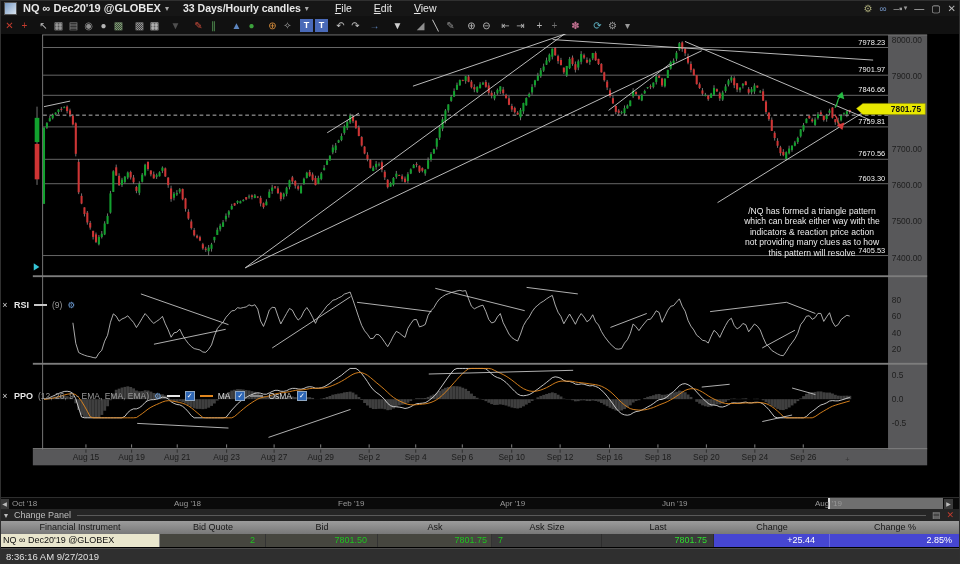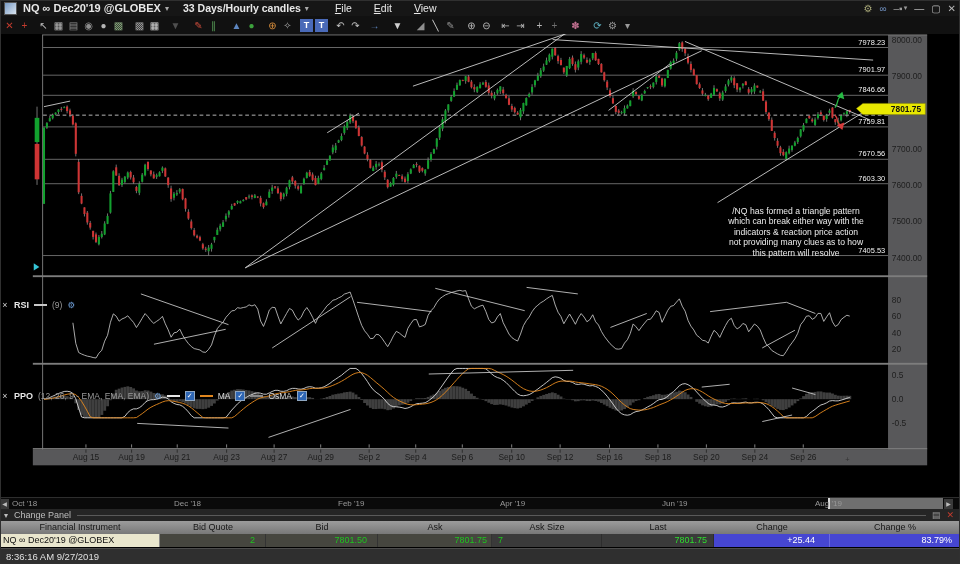--- a/index.html
+++ b/index.html
@@ -20,21 +20,21 @@
   #toolbar{left:0;top:16px;width:960px;height:18px;background:#111;display:flex;align-items:center;padding-left:2px;box-sizing:border-box;}
   .tb{display:inline-flex;align-items:center;justify-content:center;width:13px;height:13px;font-size:10px;margin:0 1px;cursor:pointer;line-height:13px;}
   
   #chartsvg{position:absolute;left:0;top:34px;}
   
   .phead{color:#e6e6e6;font-size:9px;display:flex;align-items:center;gap:5px;}
   .pclose{color:#cfcfcf;font-size:9px;width:8px;text-align:center;cursor:pointer;}
   .lsamp{display:inline-block;width:13px;height:2px;background:#c8c8c8;}
   .dim{color:#9a9a9a;font-size:8.5px;font-weight:normal;}
   .cb{width:8px;height:8px;background:#2e66b4;border:1px solid #8fa6c0;display:inline-block;font-size:7px;line-height:8px;color:#fff;text-align:center;cursor:pointer;}
-  #annotation{left:674px;top:206px;width:244px;text-align:center;color:#ececec;font-size:8.6px;line-height:10.4px;white-space:pre-line;}
+  #annotation{left:690px;top:206px;width:244px;text-align:center;color:#ececec;font-size:8.6px;line-height:10.4px;white-space:pre-line;}
   
   #mstrip{left:0;top:497px;width:960px;height:12px;background:#0a0a0a;border-top:1px solid #2e2e2e;box-sizing:border-box;font-size:8px;color:#999;}
   #mstrip .ml{position:absolute;top:1px;}
   #mthumb{left:828px;top:0px;width:115px;height:11px;background:#6f6f6f;border-left:2px solid #d8d8d8;box-sizing:border-box;cursor:grab;}
   .sarrow{top:1px;width:9px;height:10px;background:#3a3a3a;color:#bbb;font-size:6px;text-align:center;line-height:10px;cursor:pointer;}
   
   #qhead{left:0;top:509px;width:960px;height:12px;background:#252525;color:#bdbdbd;font-size:9px;display:flex;align-items:center;}
   #qhead .rule{flex:1;height:1px;background:#5a5a5a;margin:0 6px;}
   #qcols{left:0;top:521px;width:960px;height:12.5px;display:grid;grid-template-columns:160px 106px 112px 114px 110px 112px 116px auto;
          background:linear-gradient(#9c9c9c,#787878);color:#161616;font-size:9px;}
@@ -1106,21 +1106,21 @@
 which can break either way with the
 indicators &amp; reaction price action
 not providing many clues as to how
 this pattern will resolve</div>
 
 <div id="mstrip" class="abs">
   <div class="sarrow abs" style="left:0;">◀</div>
   <div id="mthumb" class="abs"></div>
   <div class="sarrow abs" style="left:944px;">▶</div>
 <span class="ml" style="left: 12px;">Oct '18</span>
-    <span class="ml" style="left: 174px;">Dec '18</span>
+    <span class="ml" style="left: 174px;">Aug '18</span>
     <span class="ml" style="left: 338px;">Feb '19</span>
     <span class="ml" style="left: 500px;">Apr '19</span>
     <span class="ml" style="left: 662px;">Jun '19</span>
     <span class="ml" style="left: 815px;">Aug '19</span>
   </div>
 
 <div id="qhead" class="abs">
   <span style="margin-left:4px;font-size:8px;">▾</span>
   <span style="margin-left:6px;">Change Panel</span>
   <span class="rule"></span>
@@ -1140,20 +1140,20 @@
 </div>
 
 <div id="qrow" class="abs">
   <div id="qinst">NQ ∞ Dec20'19 @GLOBEX</div>
   <div class="cell-dark grn">2</div>
   <div class="cell-dark grn">7801.50</div>
   <div class="cell-dark grn" style="padding-right:4px">7801.75</div>
   <div class="cell-dark2" style="color:#1ec41e;padding-left:6px">7</div>
   <div class="cell-dark2 grn" style="color:#2ede2e;padding-right:6px">7801.75</div>
   <div class="cell-blue" style="padding-right:14px;border-right:1px solid #6a6ae0">+25.44</div>
-  <div class="cell-blue" style="padding-right:8px">83.79%</div>
+  <div class="cell-blue" style="padding-right:8px">2.85%</div>
 </div>
 
 <div id="status" class="abs">
   <span>8:36:16 AM 9/27/2019</span>
 </div>
 
 <div id="frame" class="abs"></div>
 
 </body></html>

